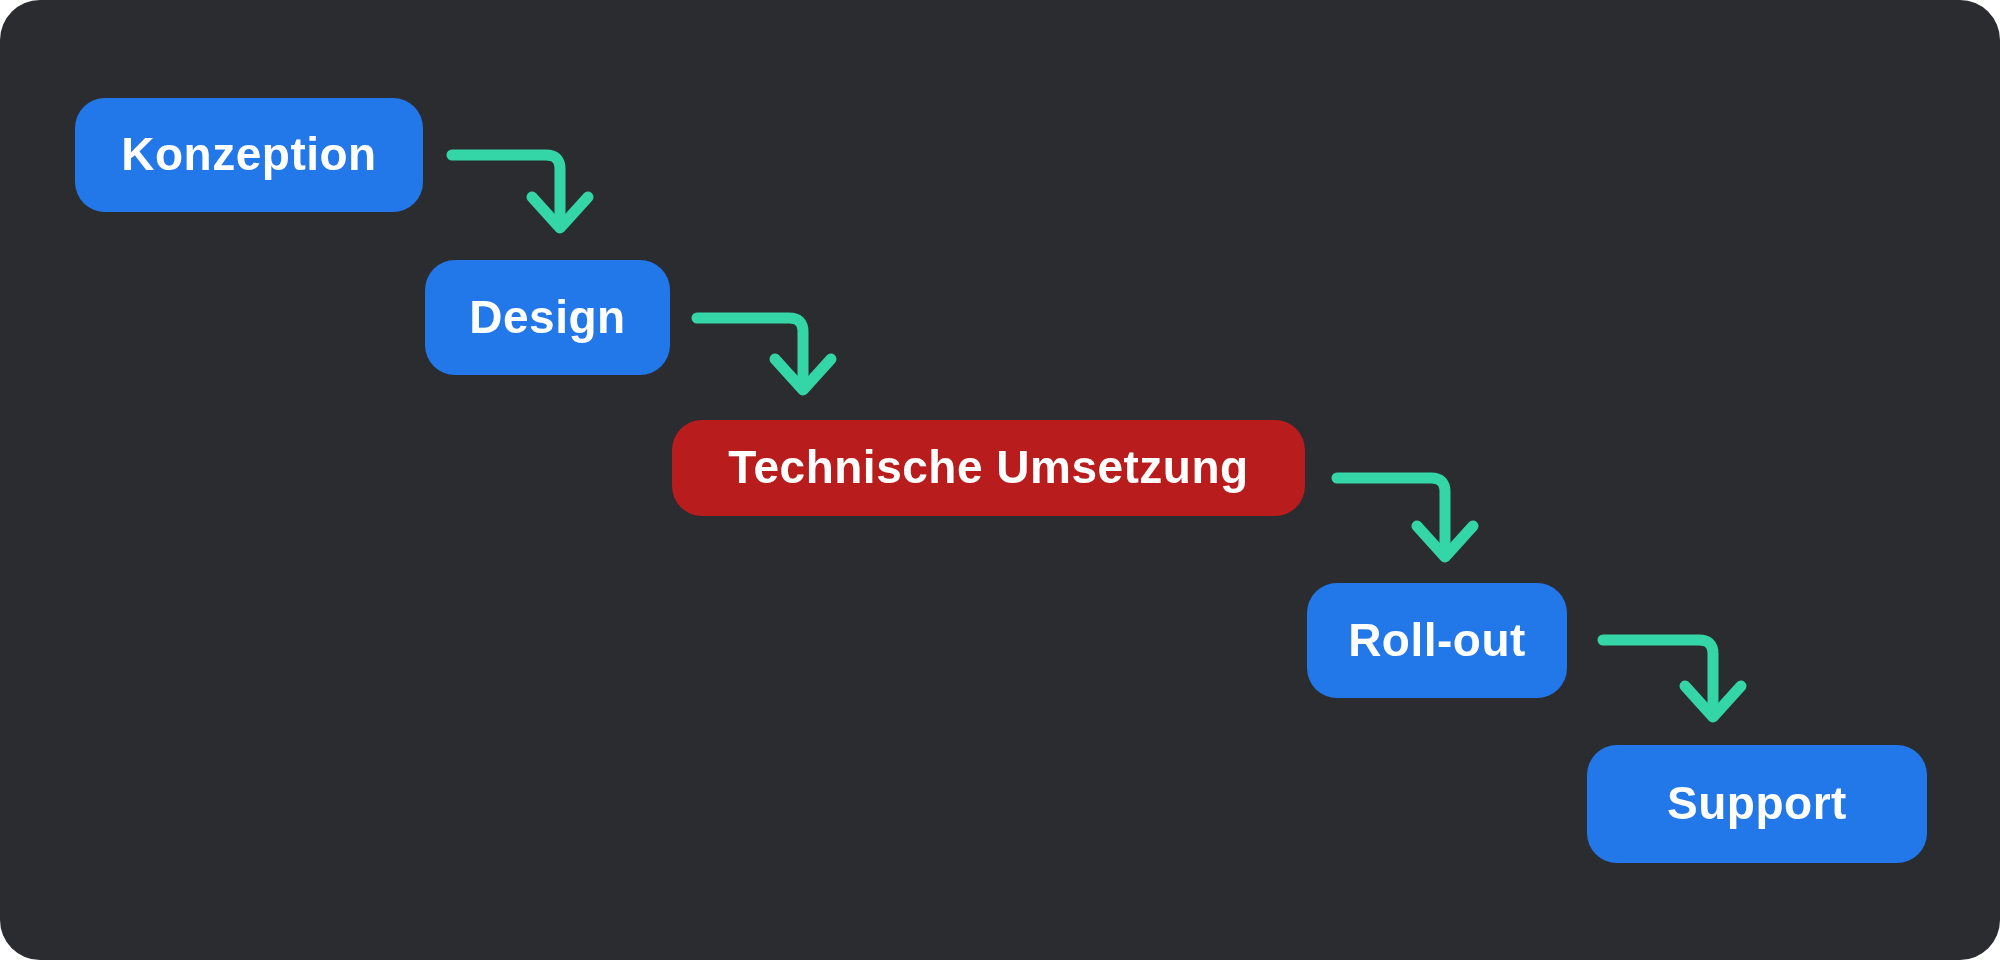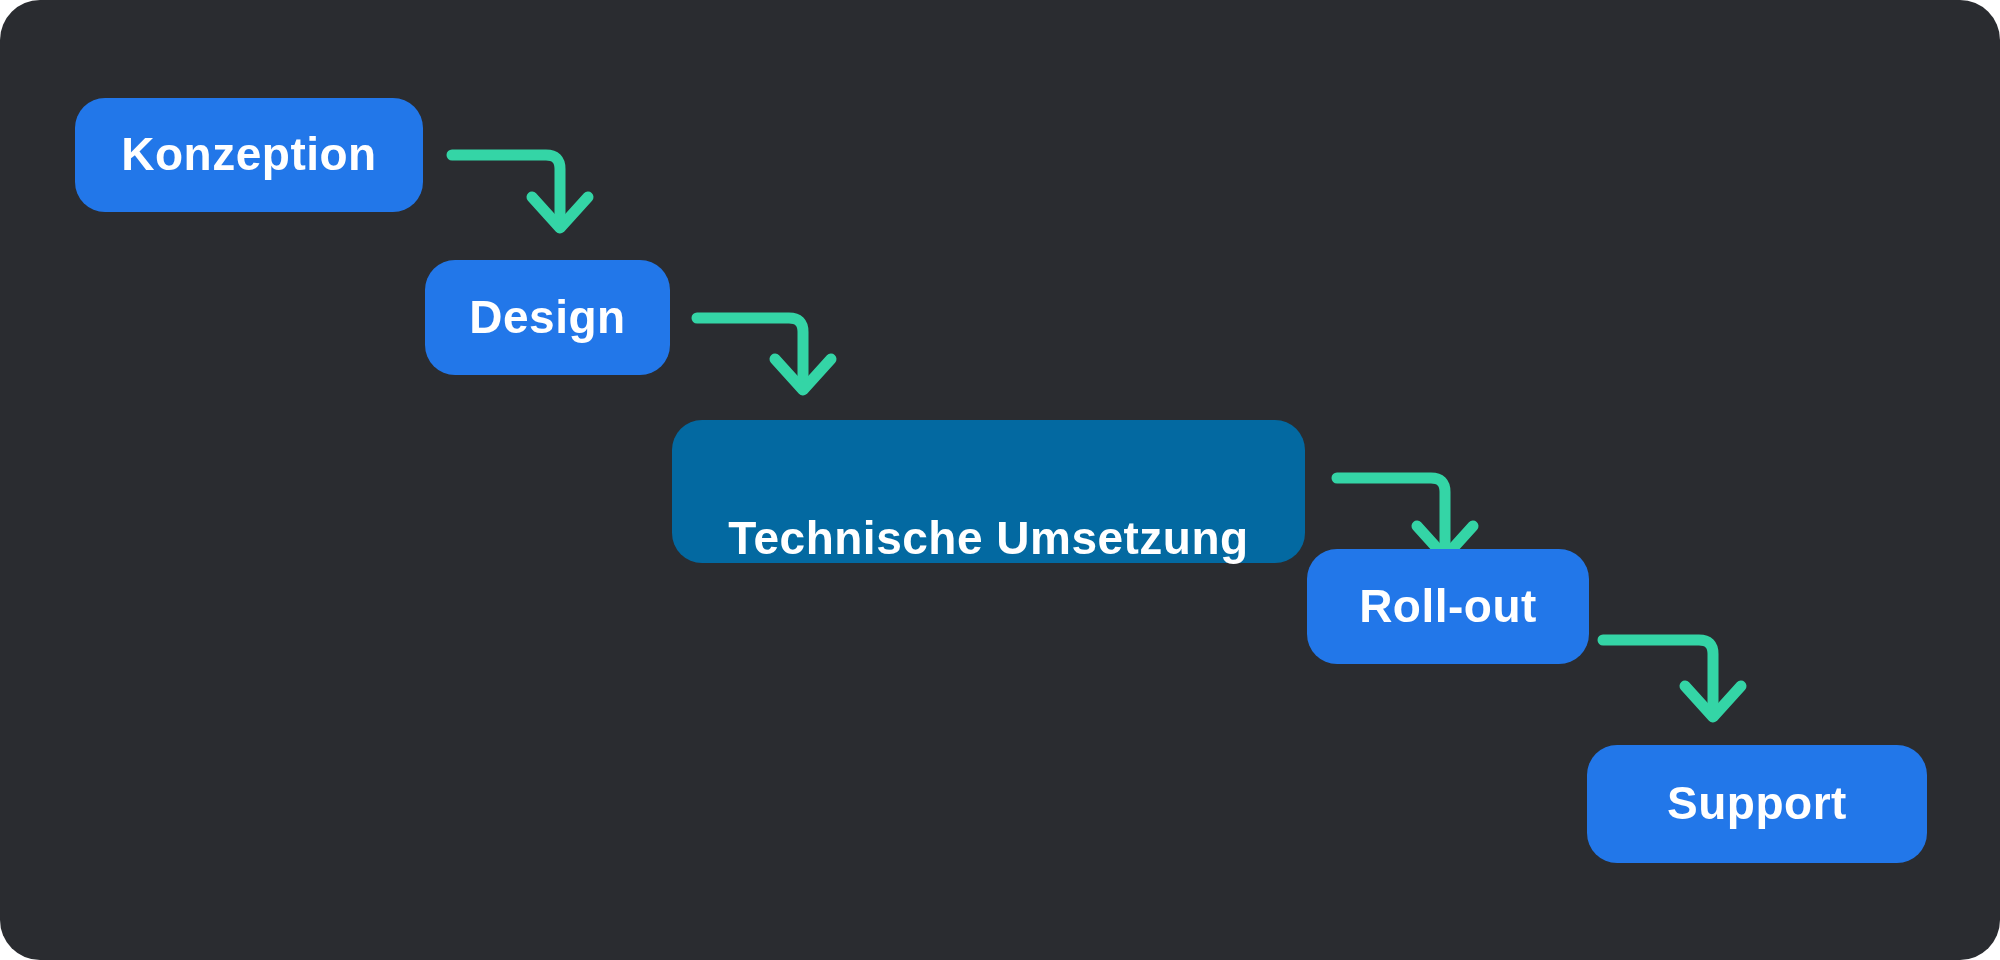--- a/index.html
+++ b/index.html
@@ -64,22 +64,22 @@
         <path d="M 1685 686 L 1713 717 L 1741 686" fill="none" stroke="#34d5a6" stroke-width="11" stroke-linecap="round" stroke-linejoin="round"></path>
       </g>
     </svg>
 
   <div class="node" id="node-0" style="left: 75px; top: 98px; width: 348px; height: 114px; background: rgb(34, 119, 233);">
     <span class="node-label" style="color: rgb(255, 255, 255);">Konzeption</span>
   </div>
   <div class="node" id="node-1" style="left: 425px; top: 260px; width: 245px; height: 115px; background: rgb(34, 119, 233);">
     <span class="node-label" style="color: rgb(255, 255, 255);">Design</span>
   </div>
-  <div class="node" id="node-2" style="left: 672px; top: 420px; width: 633px; height: 143px; background: #0369a1; align-items: flex-end;">
+  <div class="node" id="node-2" style="left: 672px; top: 420px; width: 633px; height: 96px; background: #b91c1c;">
     <span class="node-label" style="color: rgb(255, 255, 255);">Technische Umsetzung</span>
   </div>
-  <div class="node" id="node-3" style="left: 1307px; top: 549px; width: 282px; height: 115px; background: rgb(34, 119, 233);">
+  <div class="node" id="node-3" style="left: 1307px; top: 583px; width: 260px; height: 115px; background: rgb(34, 119, 233);">
     <span class="node-label" style="color: rgb(255, 255, 255);">Roll-out</span>
   </div>
   <div class="node" id="node-4" style="left: 1587px; top: 745px; width: 340px; height: 118px; background: rgb(34, 119, 233);">
     <span class="node-label" style="color: #ffffff;">Support</span>
   </div>
 </div>
 
 </body></html>

